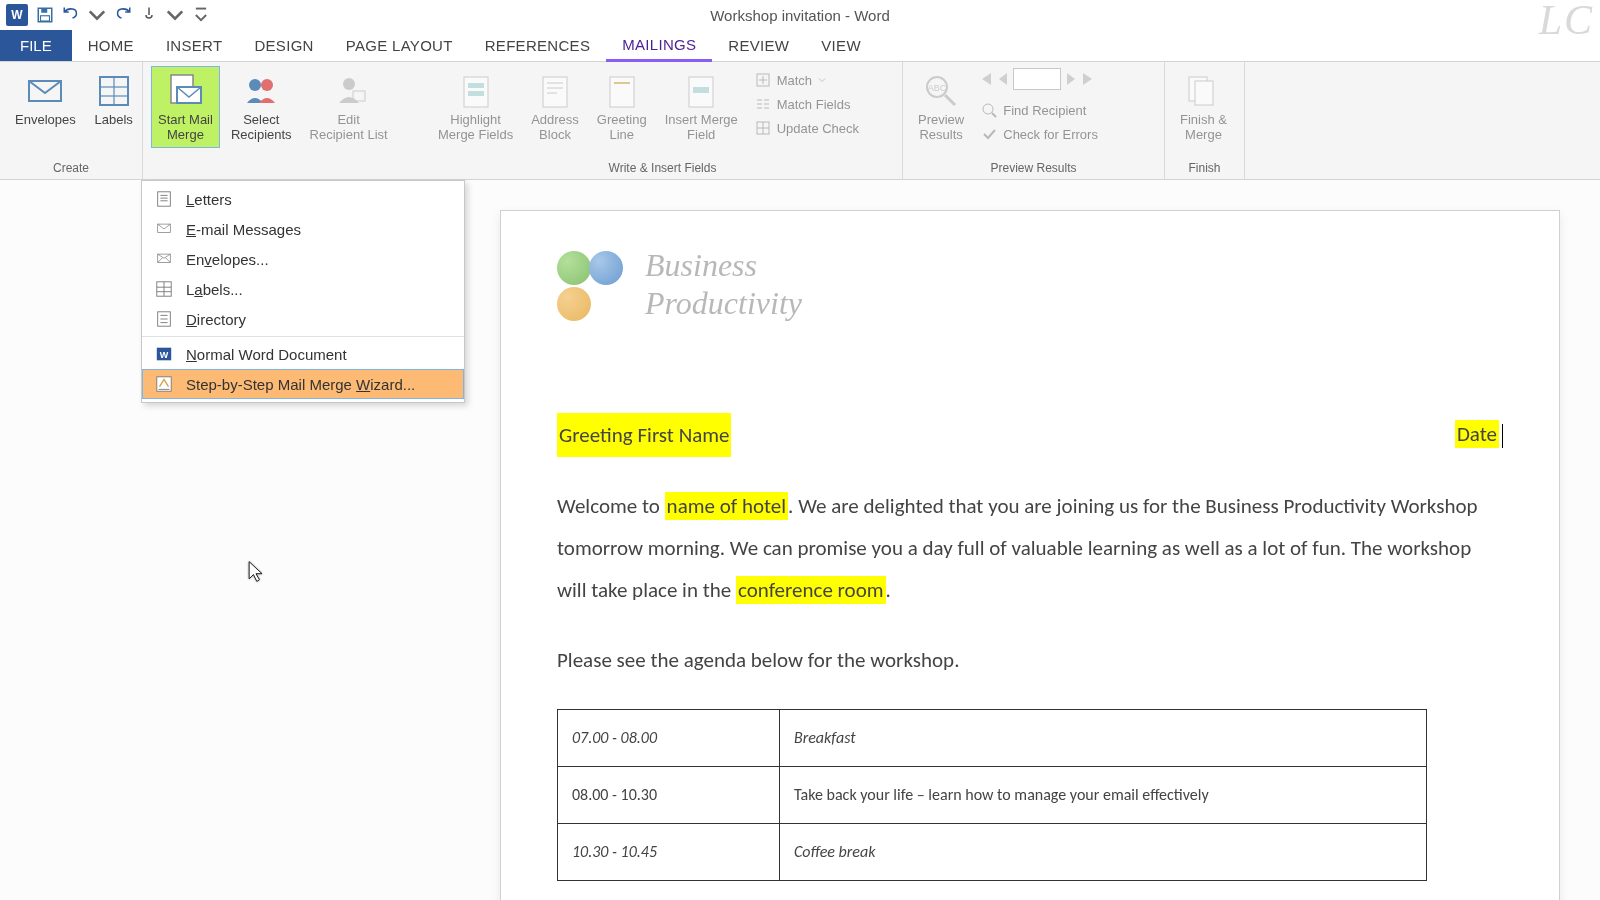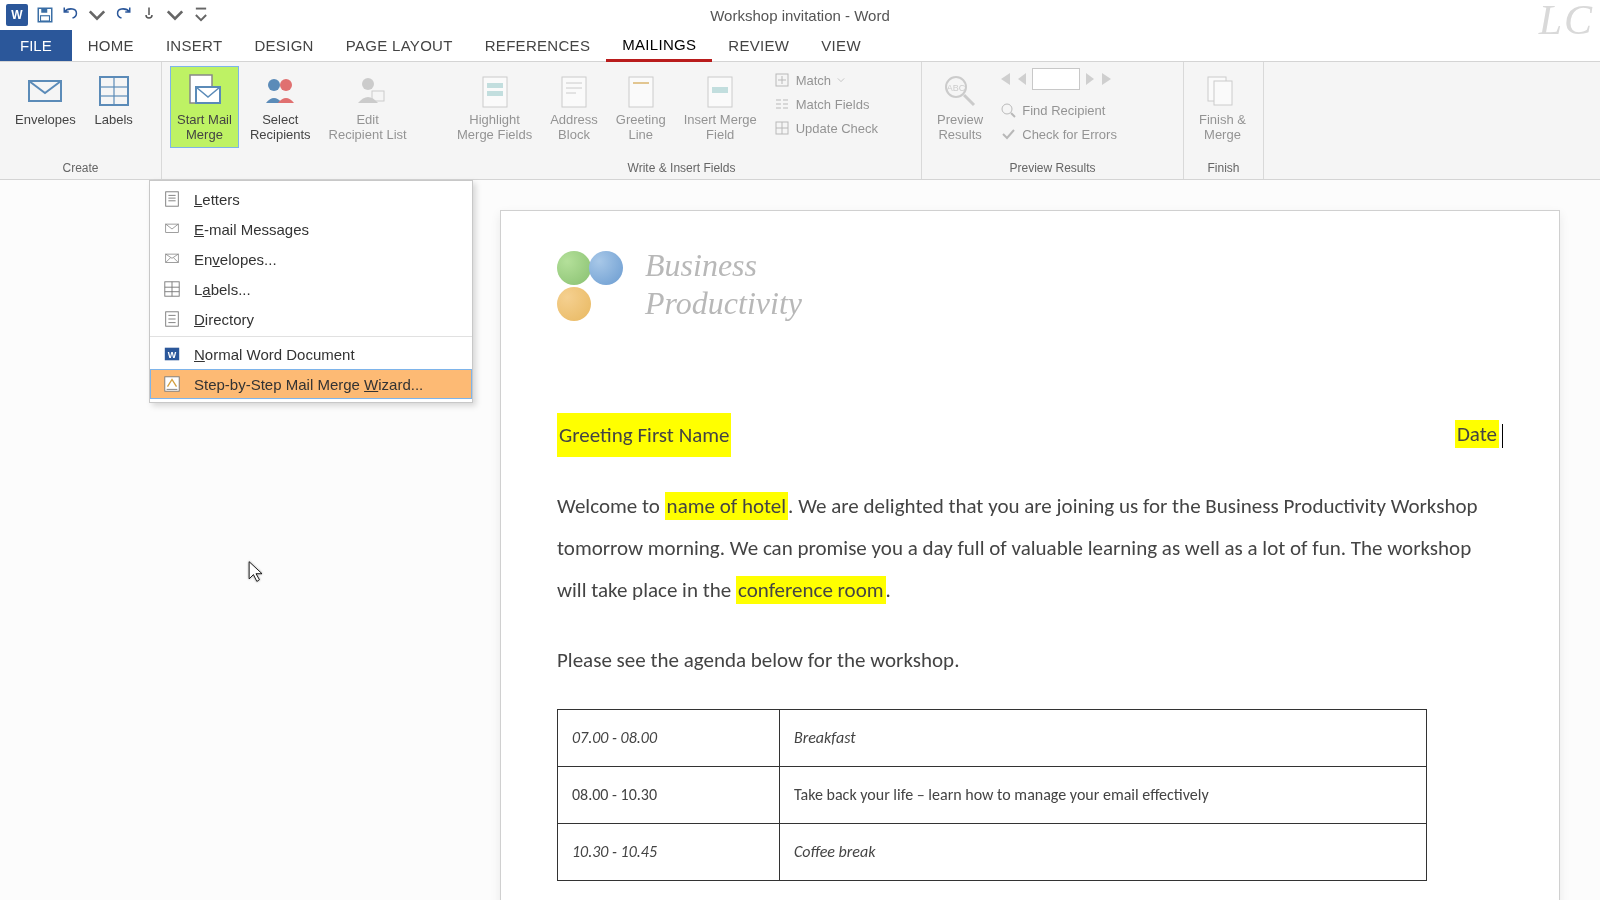--- a/index.html
+++ b/index.html
@@ -10,41 +10,41 @@
   .qat { display: flex; align-items: center; gap: 8px; padding-left: 6px; }
   .qat .app-icon { width: 22px; height: 22px; background: #2b579a; border-radius: 2px; display:flex; align-items:center; justify-content:center; color:#fff; font-weight:bold; font-size:12px; }
   .qat svg { width: 18px; height: 18px; }
   .title-center { position: absolute; left: 50%; transform: translateX(-50%); font-size: 15px; color: #555; }
   .signature { position: absolute; right: 6px; top: -4px; font-family: "Brush Script MT", cursive; font-size: 42px; color: #d9d9d9; font-style: italic; letter-spacing: 2px; }
 
   
   .ribbon-tabs { height: 32px; display: flex; align-items: stretch; background: #fff; border-bottom: 1px solid #d4d4d4; }
   .tab-file { background: #2b579a; color: #fff; padding: 0 20px; display:flex; align-items:center; font-size: 15px; cursor:pointer; }
   .tab { padding: 0 16px; display:flex; align-items:center; font-size: 15px; color: #444; cursor:pointer; font-weight: 400; letter-spacing: 0.3px; }
-  .tab.active { color: #000000; border-bottom: 3px solid #b91c1c; margin-bottom: -1px; }
+  .tab.active { color: #4c1d95; border-bottom: 3px solid #8b5cf6; margin-bottom: -1px; }
 
   
   .ribbon { height: 118px; background: #f5f5f5; border-bottom: 1px solid #d4d4d4; display: flex; position: relative; }
   .group { border-right: 1px solid #d9d9d9; padding: 4px 6px 0 6px; display:flex; flex-direction:column; }
   .group-body { flex: 1; display:flex; align-items:flex-start; }
   .group-label { text-align:center; font-size: 12px; color: #666; padding: 2px 0 4px 0; }
   .bigbtn { display:flex; flex-direction:column; align-items:center; padding: 4px 6px; cursor:pointer; border:1px solid transparent; margin: 0 2px; }
   .bigbtn.sel { background: #bef264; border-color: #7eb4ea; }
   .bigbtn .ic { width: 40px; height: 40px; display:flex; align-items:center; justify-content:center; }
   .bigbtn .lbl { font-size: 13px; text-align:center; line-height: 1.15; margin-top: 2px; color:#444; white-space: pre-line; }
   .bigbtn.disabled .lbl, .bigbtn.disabled svg { opacity: 0.55; }
   .smallbtn-col { display:flex; flex-direction:column; gap: 4px; padding: 4px 4px 0 4px; }
   .smallbtn { display:flex; align-items:center; gap:6px; padding: 2px 4px; cursor:pointer; color:#444; }
   .smallbtn.disabled { opacity: 0.55; }
   .navset { display:flex; align-items:center; gap:4px; margin: 2px 0 6px 0; }
   .navset .recbox { width: 48px; height: 22px; border:1px solid #c8c8c8; background:#fff; }
   .navset svg { opacity: 0.5; }
 
   
-  .dropdown { position:absolute; left:149px; top:118px; width:324px; background:#fff; border:1px solid #c8c8c8; box-shadow: 3px 3px 6px rgba(0,0,0,.15); z-index: 10; padding: 3px 0; }
+  .dropdown { position:absolute; left:141px; top:118px; width:324px; background:#fff; border:1px solid #c8c8c8; box-shadow: 3px 3px 6px rgba(0,0,0,.15); z-index: 10; padding: 3px 0; }
   .dd-item { display:flex; align-items:center; gap: 12px; padding: 6px 12px; font-size: 15px; color:#333; cursor:pointer; }
   .dd-item .dd-ic { width: 20px; height: 18px; display:flex; align-items:center; justify-content:center; }
   .dd-item.sep { border-top:1px solid #e1e1e1; margin-top:2px; padding-top:8px; }
   .dd-item.hover { background: #fdba74; outline: 1px solid #7eb4ea; outline-offset: -1px; }
   .dd-item u { text-decoration: underline; }
 
   
   .cursor { position:absolute; left:247px; top:380px; z-index:20; pointer-events:none; }
   .cursor svg { width: 18px; height: 24px; filter: drop-shadow(0 0 1px rgba(0,0,0,.4)); }
 
@@ -110,21 +110,21 @@
   <div class="tab">DESIGN</div>
   <div class="tab">PAGE LAYOUT</div>
   <div class="tab">REFERENCES</div>
   <div class="tab active">MAILINGS</div>
   <div class="tab">REVIEW</div>
   <div class="tab">VIEW</div>
 </div>
 
 <div class="ribbon">
 
-  <div class="group" style="width:162px">
+  <div class="group" style="width:143px">
     <div class="group-body">
       <div class="bigbtn">
         <div class="ic">
             <svg viewBox="0 0 40 40">
               <rect x="4" y="10" width="32" height="20" fill="none" stroke="#5b8bb8" stroke-width="2"></rect>
               <path d="M4 10 L20 22 L36 10" fill="none" stroke="#5b8bb8" stroke-width="2"></path>
             </svg>
           </div>
         <div class="lbl">Envelopes</div>
       </div>

